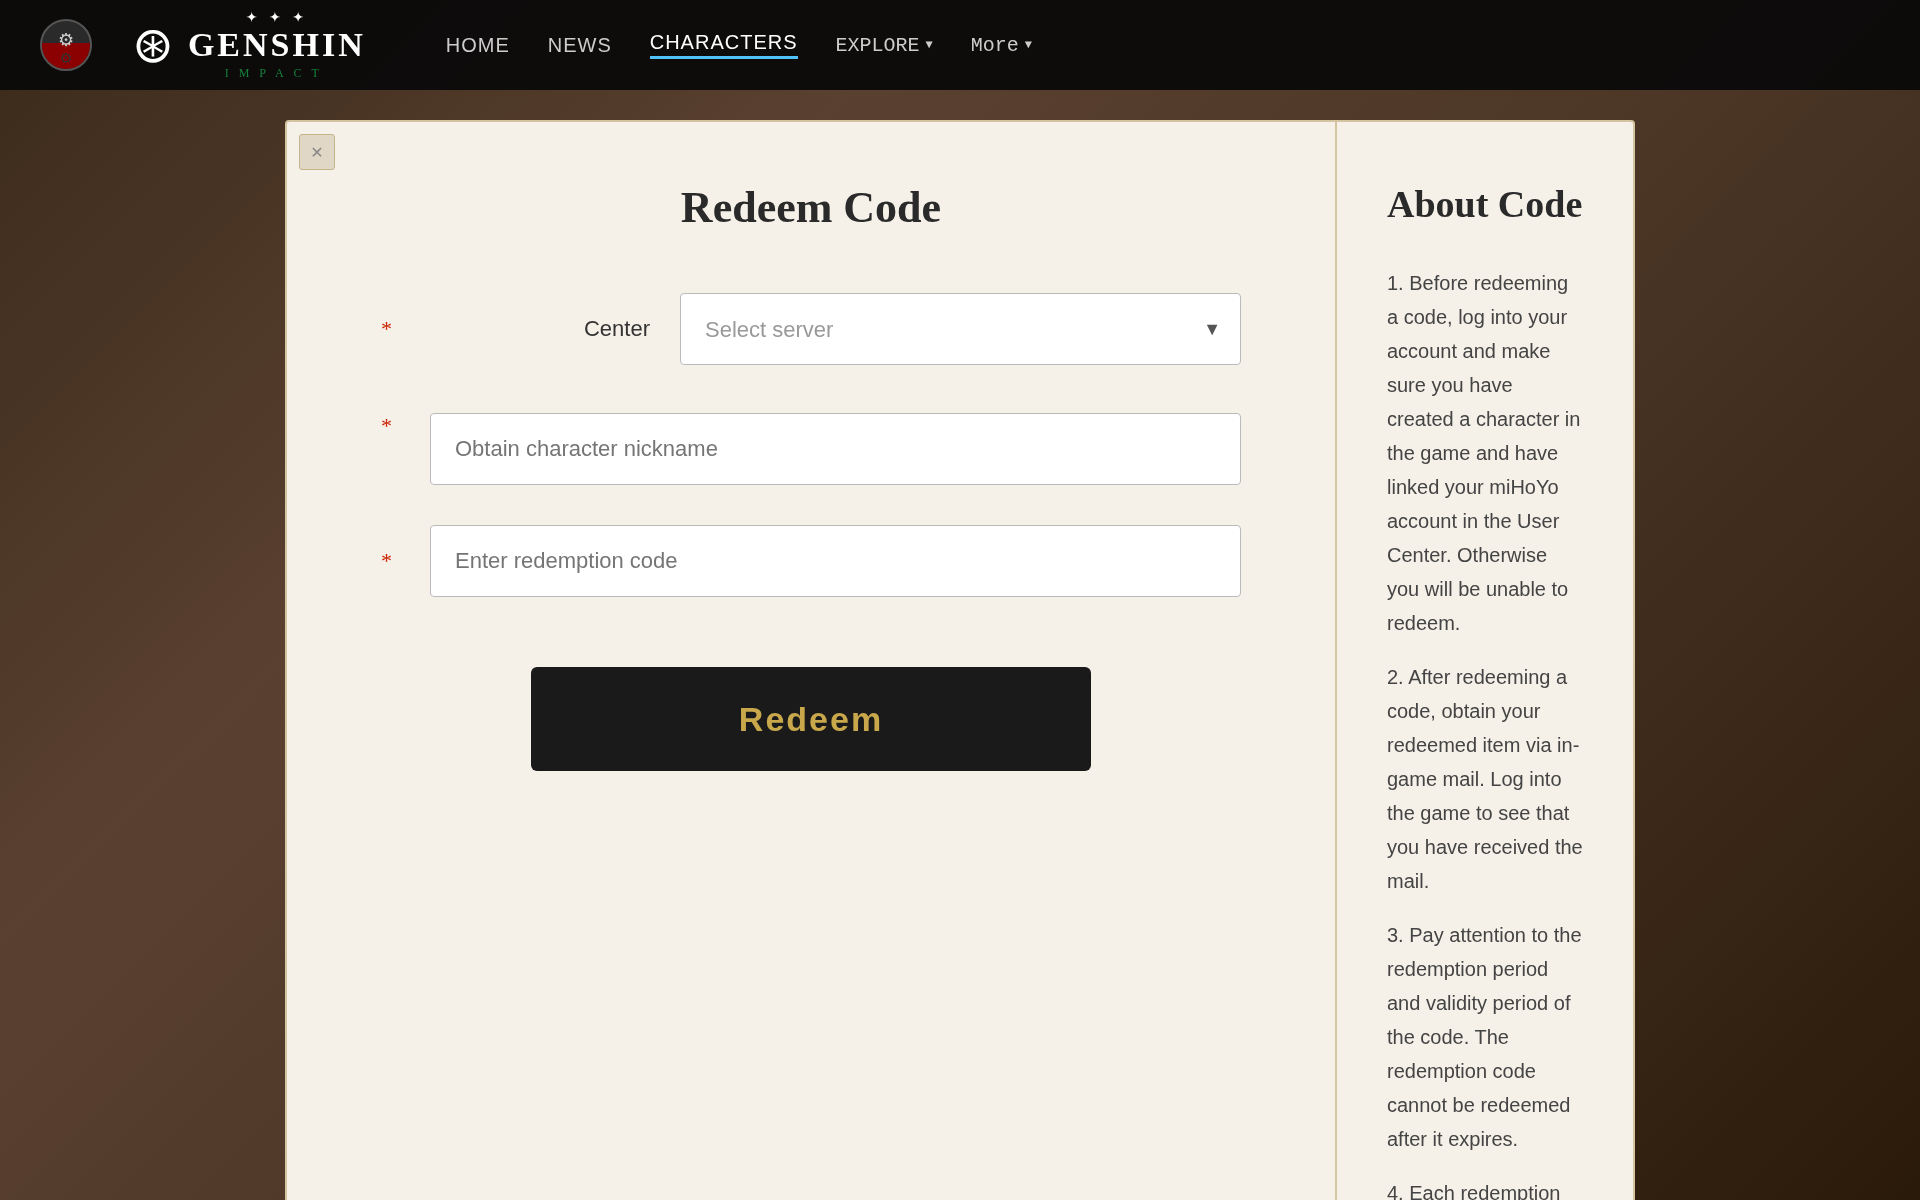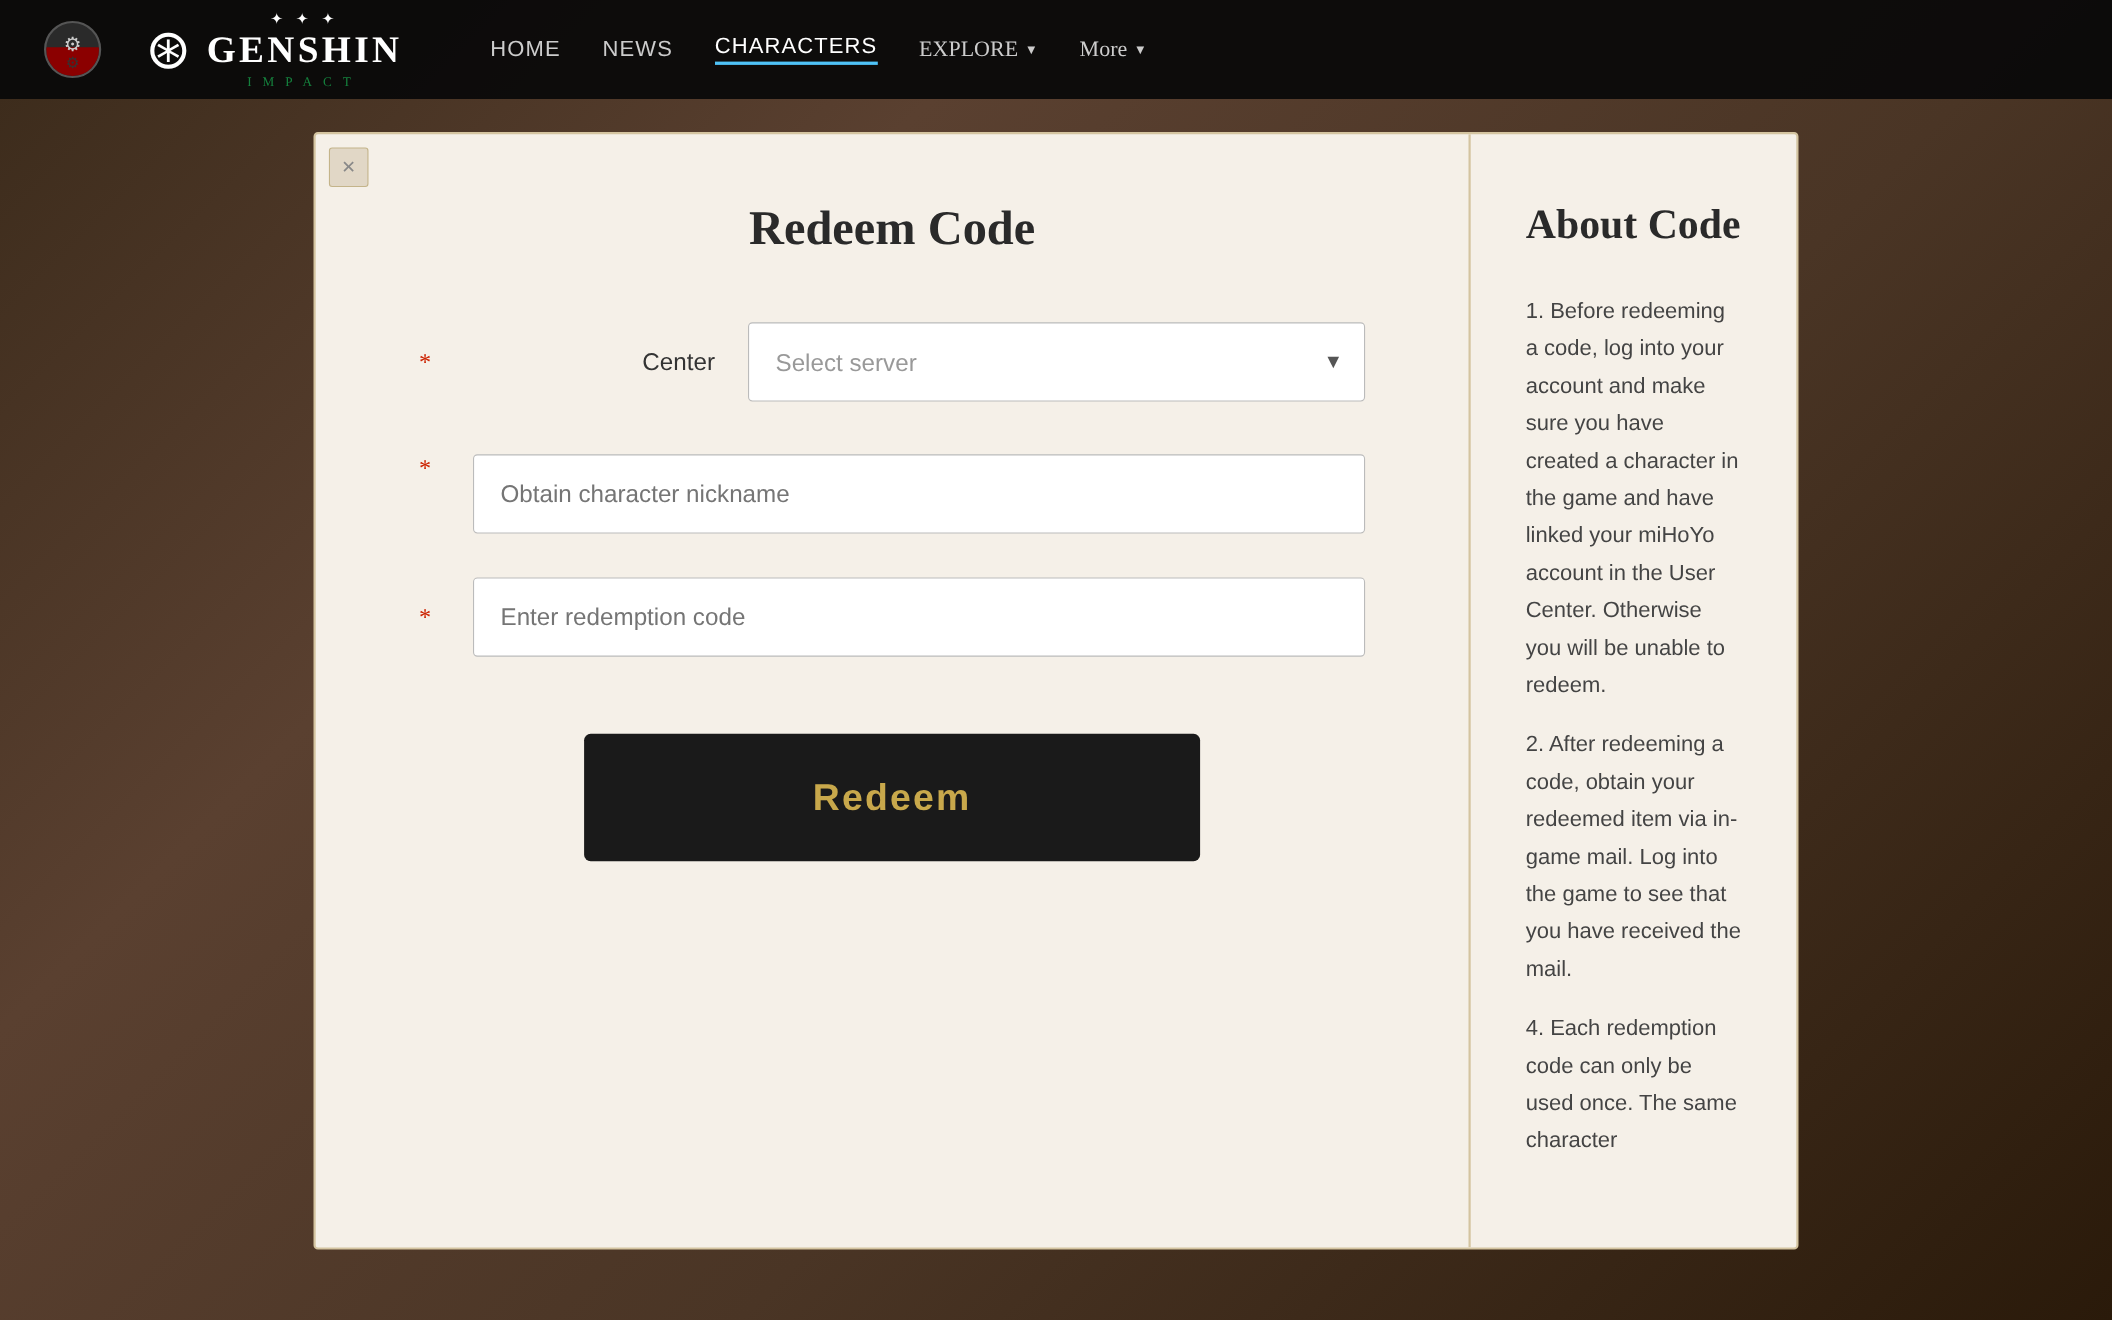--- a/index.html
+++ b/index.html
@@ -88,21 +88,21 @@
       border-bottom: 3px solid #4fc3f7;
       padding-bottom: 2px;
     }
 
     .nav-link-dropdown {
       display: flex;
       align-items: center;
       gap: 6px;
       color: #ccc;
       font-size: 20px;
-      font-family: Liberation Serif, serif;
+      font-family: Liberation Mono, monospace;
       font-weight: 500;
       cursor: pointer;
     }
 
     .dropdown-arrow {
       font-size: 12px;
     }
 
     
     .content-area {
@@ -241,21 +241,21 @@
       transform: translateY(-50%);
       font-size: 18px;
       color: #555;
       pointer-events: none;
     }
 
     .redeem-button {
       margin-top: 20px;
       width: 100%;
       max-width: 560px;
-      height: 116px;
+      height: 104px;
       background: #1a1a1a;
       border: none;
       border-radius: 6px;
       color: #c8a84b;
       font-size: 34px;
       font-family: sans-serif;
       font-weight: bold;
       cursor: pointer;
       letter-spacing: 2px;
     }
@@ -399,18 +399,19 @@
         </div>
 
       </div>
     </div>
 
     <div class="right-section">
       <h2 class="about-title">About Code</h2>
       <div class="about-text">
         <p>1. Before redeeming a code, log into your account and make sure you have created a character in the game and have linked your miHoYo account in the User Center. Otherwise you will be unable to redeem.</p>
         <p>2. After redeeming a code, obtain your redeemed item via in-game mail. Log into the game to see that you have received the mail.</p>
+        <p>3. Pay attention to the redemption period and validity period of the code. The redemption code cannot be redeemed after it expires.</p>
         <p>4. Each redemption code can only be used once. The same character</p>
       </div>
     </div>
 
   </div>
 </div>
 
 </body></html>

